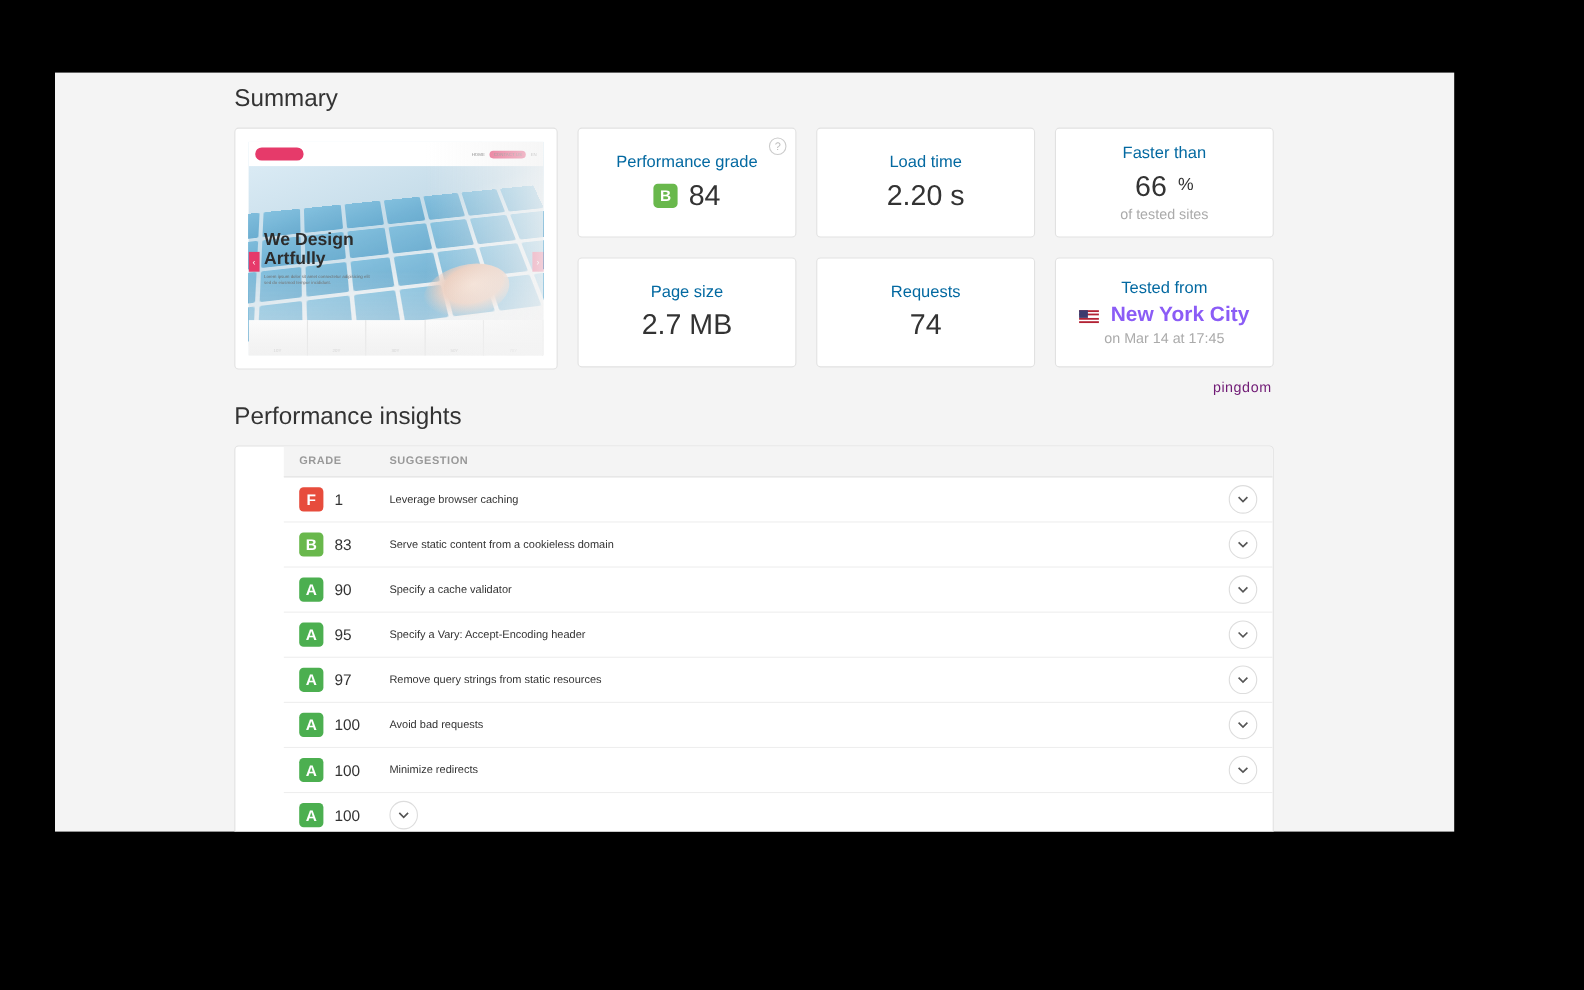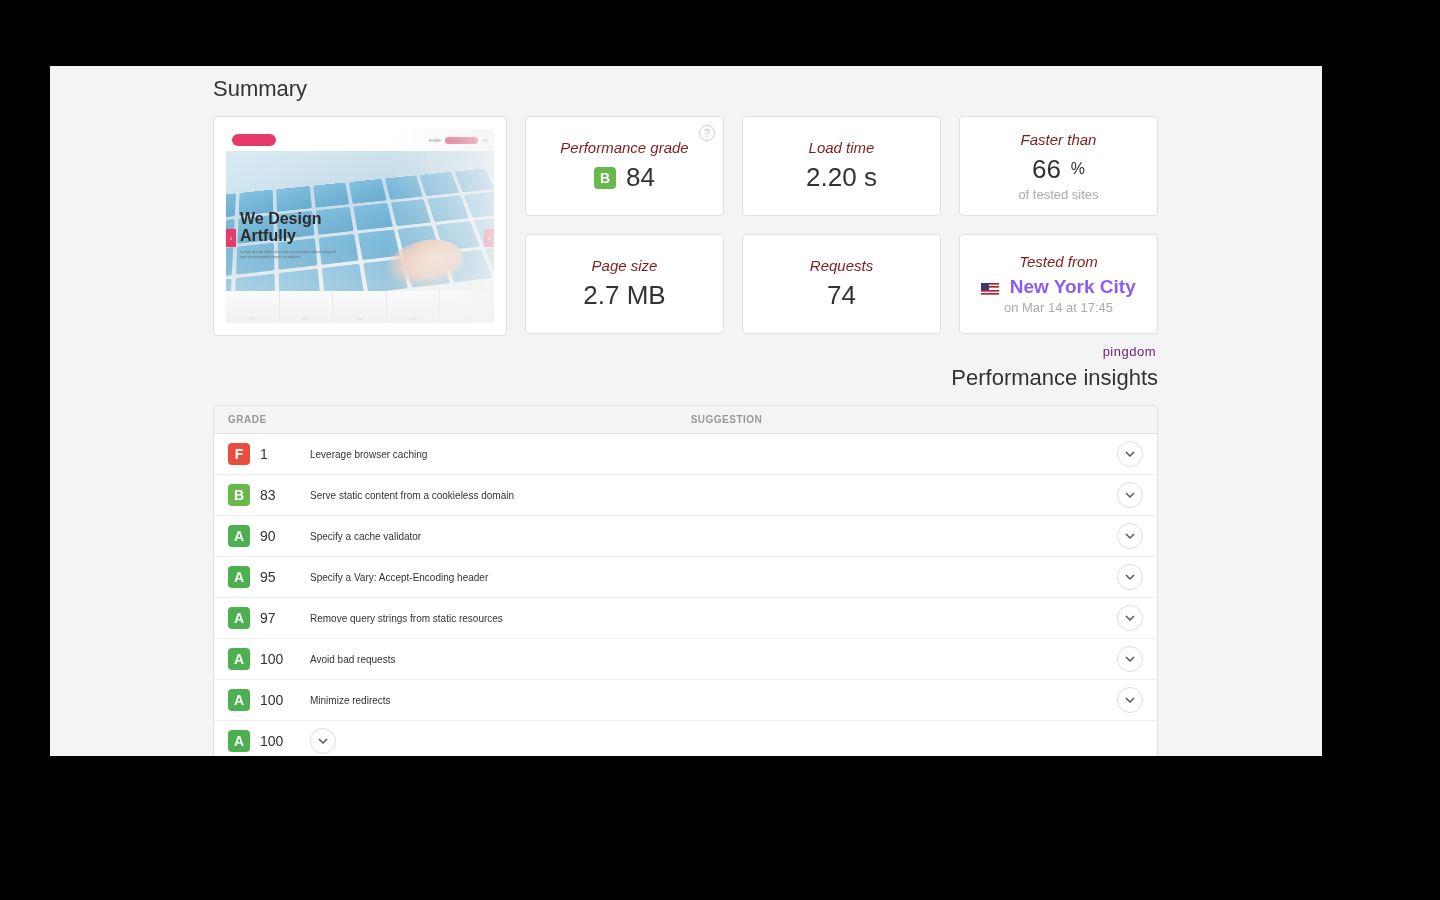--- a/index.html
+++ b/index.html
@@ -127,23 +127,22 @@
     background: #fff;
     border: 1px solid #e1e1e1;
     border-radius: 4px;
     height: 100px;
     position: relative;
     display:flex;flex-direction:column;align-items:center;justify-content:center;
     padding: 8px;
   }
   .metric-label {
     font-size: 15px;
-    color: #7f1d1d;
+    color: #0369a1;
     margin-bottom: 6px;
-    font-style: italic;
   }
   .metric-value {
     font-size: 26px;
     color: #333;
     font-weight:400;
     display:flex;align-items:center;gap:10px;
   }
   .metric-value .small{font-size:16px;}
   .metric-sub {
     font-size: 13px;
@@ -175,28 +174,28 @@
   }
   .flag-us::after{
     content:"";position:absolute;top:0;left:0;width:8px;height:6.8px;background:#3c3b6e;
   }
   .tested-loc{font-size:19px;font-weight:600;color:#8b5cf6;text-align:center;}
   .brand {
     text-align:right;font-size:13px;color:#701a75;margin:8px 2px 0 0;letter-spacing:0.5px;
   }
   
   .insights {
-    border:1px solid #e1e1e1;border-radius:4px;overflow:hidden;background:#fff;
+    border:1px solid #e1e1e1;border-radius:4px;overflow:hidden;background:#fff;padding-left:44px;
   }
   .insights-head{
     display:flex;align-items:center;background:#f4f4f4;border-bottom:1px solid #e1e1e1;
     font-size:10px;font-weight:700;color:#999;letter-spacing:0.5px;padding:8px 14px;
   }
   .col-grade{width:82px;}
-  .col-sugg{flex:1;text-align:center;}
+  .col-sugg{flex:1;}
   .insight-row{
     display:flex;align-items:center;padding:7px 14px;border-bottom:1px solid #eee;
   }
   .insight-row:last-child{border-bottom:none;}
   .insight-row .grade-cell{width:82px;display:flex;align-items:center;gap:10px;}
   .insight-row .score{font-size:14px;color:#333;}
   .insight-row .sugg{flex:1;font-size:10px;color:#333;}
   .expand-btn{
     width:26px;height:26px;border-radius:50%;border:1px solid #ddd;background:#fff;
     display:flex;align-items:center;justify-content:center;cursor:pointer;
@@ -315,21 +314,21 @@
               <span class="tested-loc">New York City</span>
             </div>
             <div class="metric-sub">on Mar 14 at 17:45</div>
           </div>
         </div>
       </div>
     </div>
 
     <div class="brand">pingdom</div>
 
-    <h2 class="section" style="margin-top:6px;text-align:right;">Performance insights</h2>
+    <h2 class="section" style="margin-top:6px;">Performance insights</h2>
 
     <div class="insights">
       <div class="insights-head">
         <div class="col-grade">GRADE</div>
         <div class="col-sugg">SUGGESTION</div>
       </div>
       <div id="insight-rows">
           <div class="insight-row">
             <div class="grade-cell">
               <span class="grade-badge grade-F">F</span>

